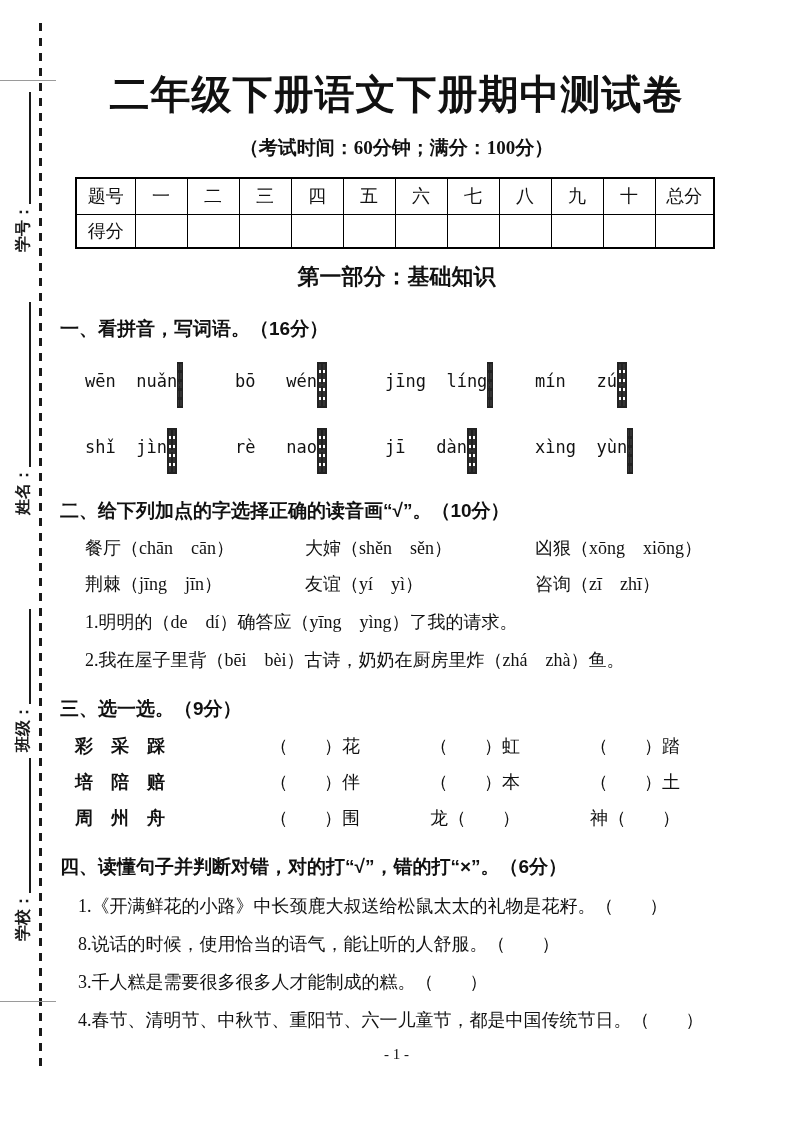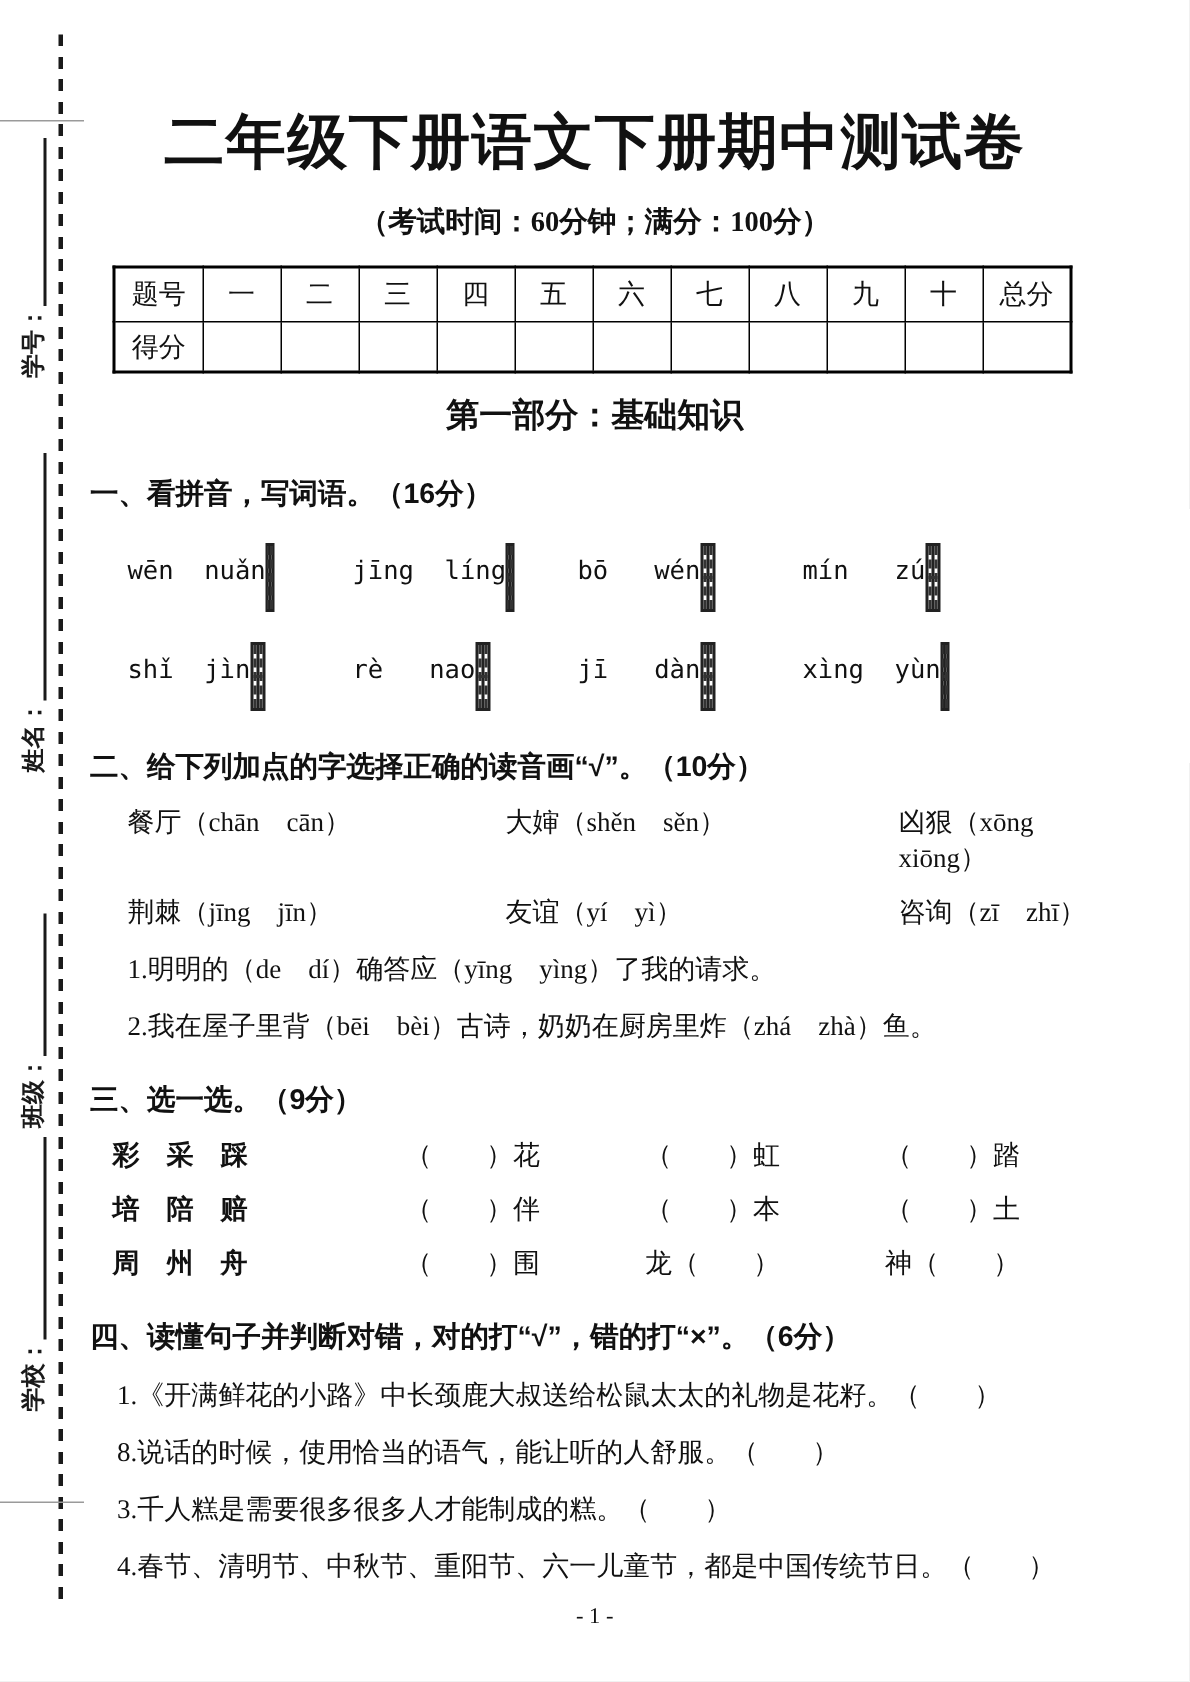--- a/index.html
+++ b/index.html
@@ -53,21 +53,21 @@
   .py-row { display:flex; margin:13px 0 0 25px; }
   .py-block { width:92px; margin-right:58px; display:flex; flex-direction:row; align-items:center; }
   .py-label { font-family:"DejaVu Sans Mono","Liberation Mono",monospace; font-size:17px; white-space:pre; height:22px; }
   .tzg { position:relative; margin-top:7px; width:92px; height:46px; border:2px solid #222; display:flex; }
   .tzg-cell { position:relative; flex:1; }
   .tzg-cell + .tzg-cell { border-left:2px solid #222; }
   .tzg-cell::before { content:""; position:absolute; left:50%; top:0; bottom:0; border-left:2px dashed #333; margin-left:-1px; }
   .tzg::after { content:""; position:absolute; left:0; right:0; top:50%; border-top:2px dashed #333; margin-top:-1px; }
 
   
-  .q2-words { display:flex; margin:12px 0 0 25px; font-size:18px;gap:32px; }
+  .q2-words { display:flex; margin:12px 0 0 25px; font-size:18px; }
   .q2-words .w0 { width:220px; } .q2-words .w1 { width:230px; } .q2-words .w2 { flex:1; }
   .q2-sentence { margin:14px 0 0 25px; font-size:18px; }
 
   
   .q3-row { display:flex; margin:12px 0 0 15px; font-size:18px; align-items:baseline; }
   .q3-options { width:195px; font-weight:bold; font-family:"Liberation Sans","DejaVu Sans",sans-serif; }
   .q3-item { width:160px; } .q3-item:last-child { width:auto; }
 
   
   .q4-item { margin:14px 0 0 18px; font-size:18px; }
@@ -144,28 +144,28 @@
 
     <div class="py-row">
       <div class="py-block">
         <div class="py-label">wēn  nuǎn</div>
         <div class="tzg">
             <div class="tzg-cell"></div>
             <div class="tzg-cell"></div>
           </div>
       </div>
       <div class="py-block">
+        <div class="py-label">bō   wén</div>
+        <div class="tzg">
+            <div class="tzg-cell"></div>
+            <div class="tzg-cell"></div>
+          </div>
+      </div>
+      <div class="py-block">
         <div class="py-label">jīng  líng</div>
-        <div class="tzg">
-            <div class="tzg-cell"></div>
-            <div class="tzg-cell"></div>
-          </div>
-      </div>
-      <div class="py-block">
-        <div class="py-label">bō   wén</div>
         <div class="tzg">
             <div class="tzg-cell"></div>
             <div class="tzg-cell"></div>
           </div>
       </div>
       <div class="py-block">
         <div class="py-label">mín   zú</div>
         <div class="tzg">
             <div class="tzg-cell"></div>
             <div class="tzg-cell"></div>

